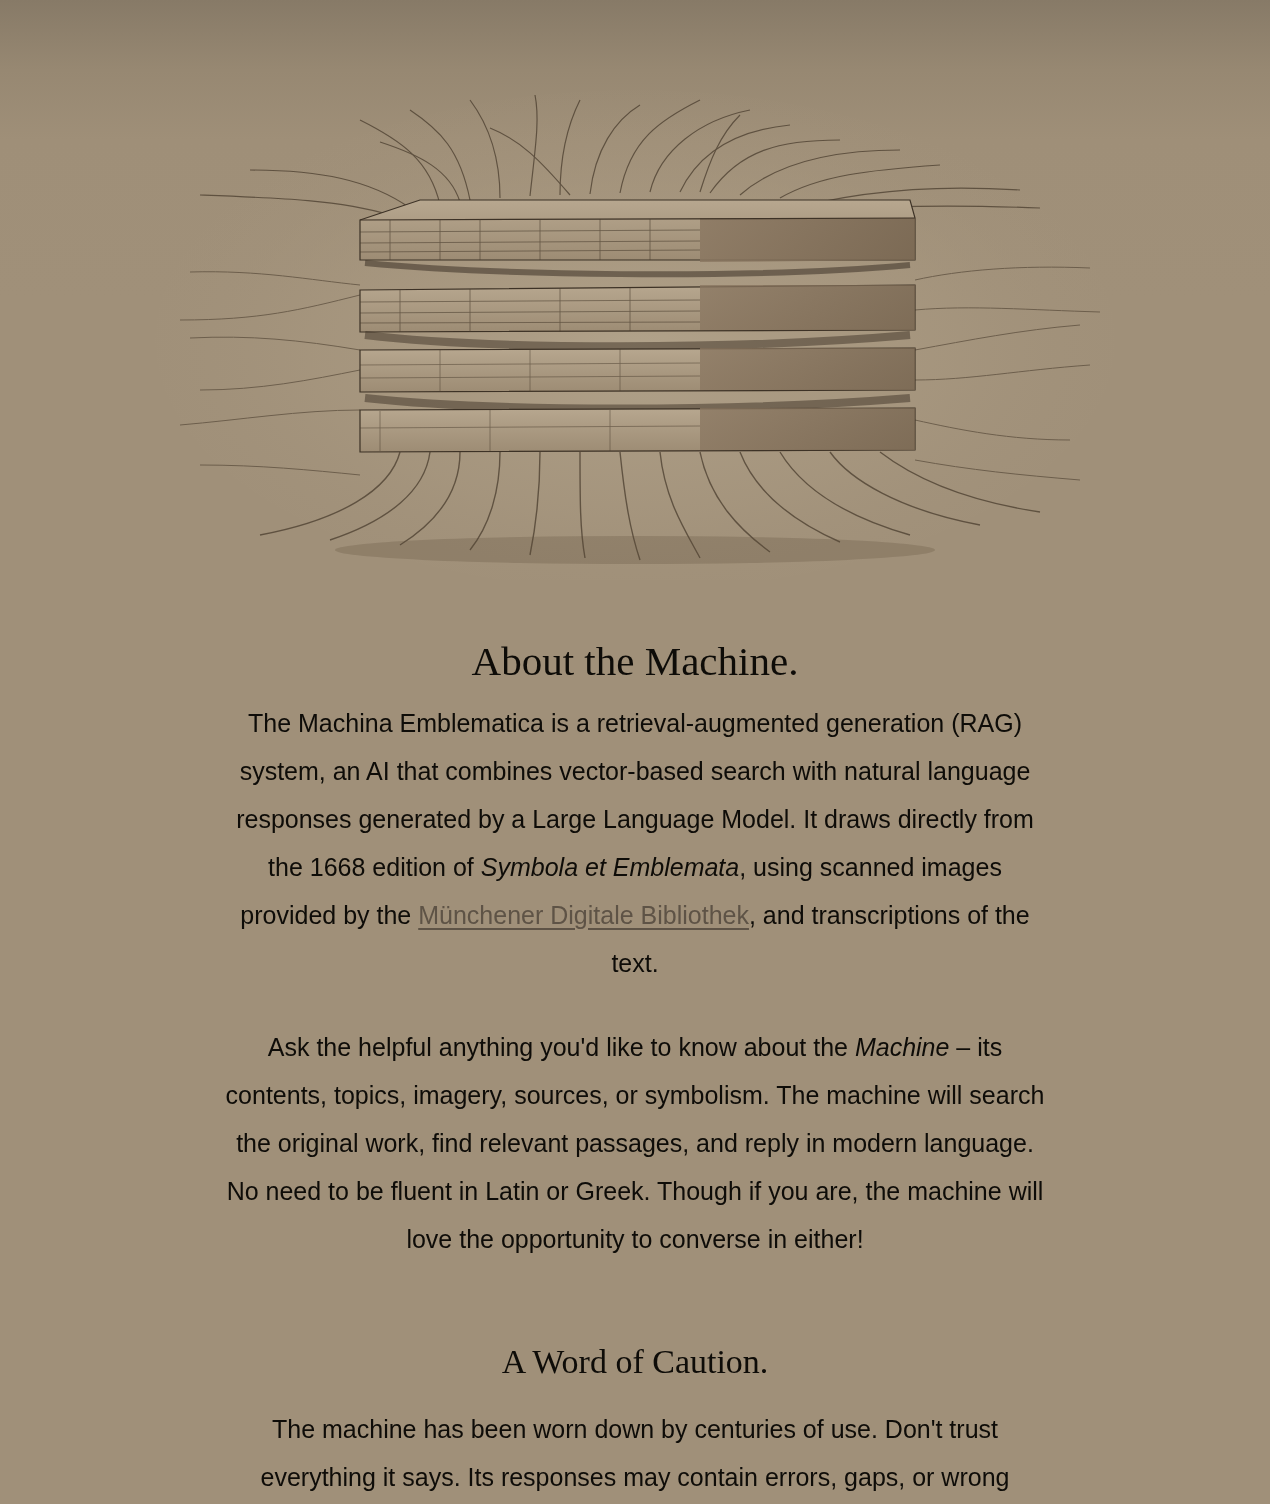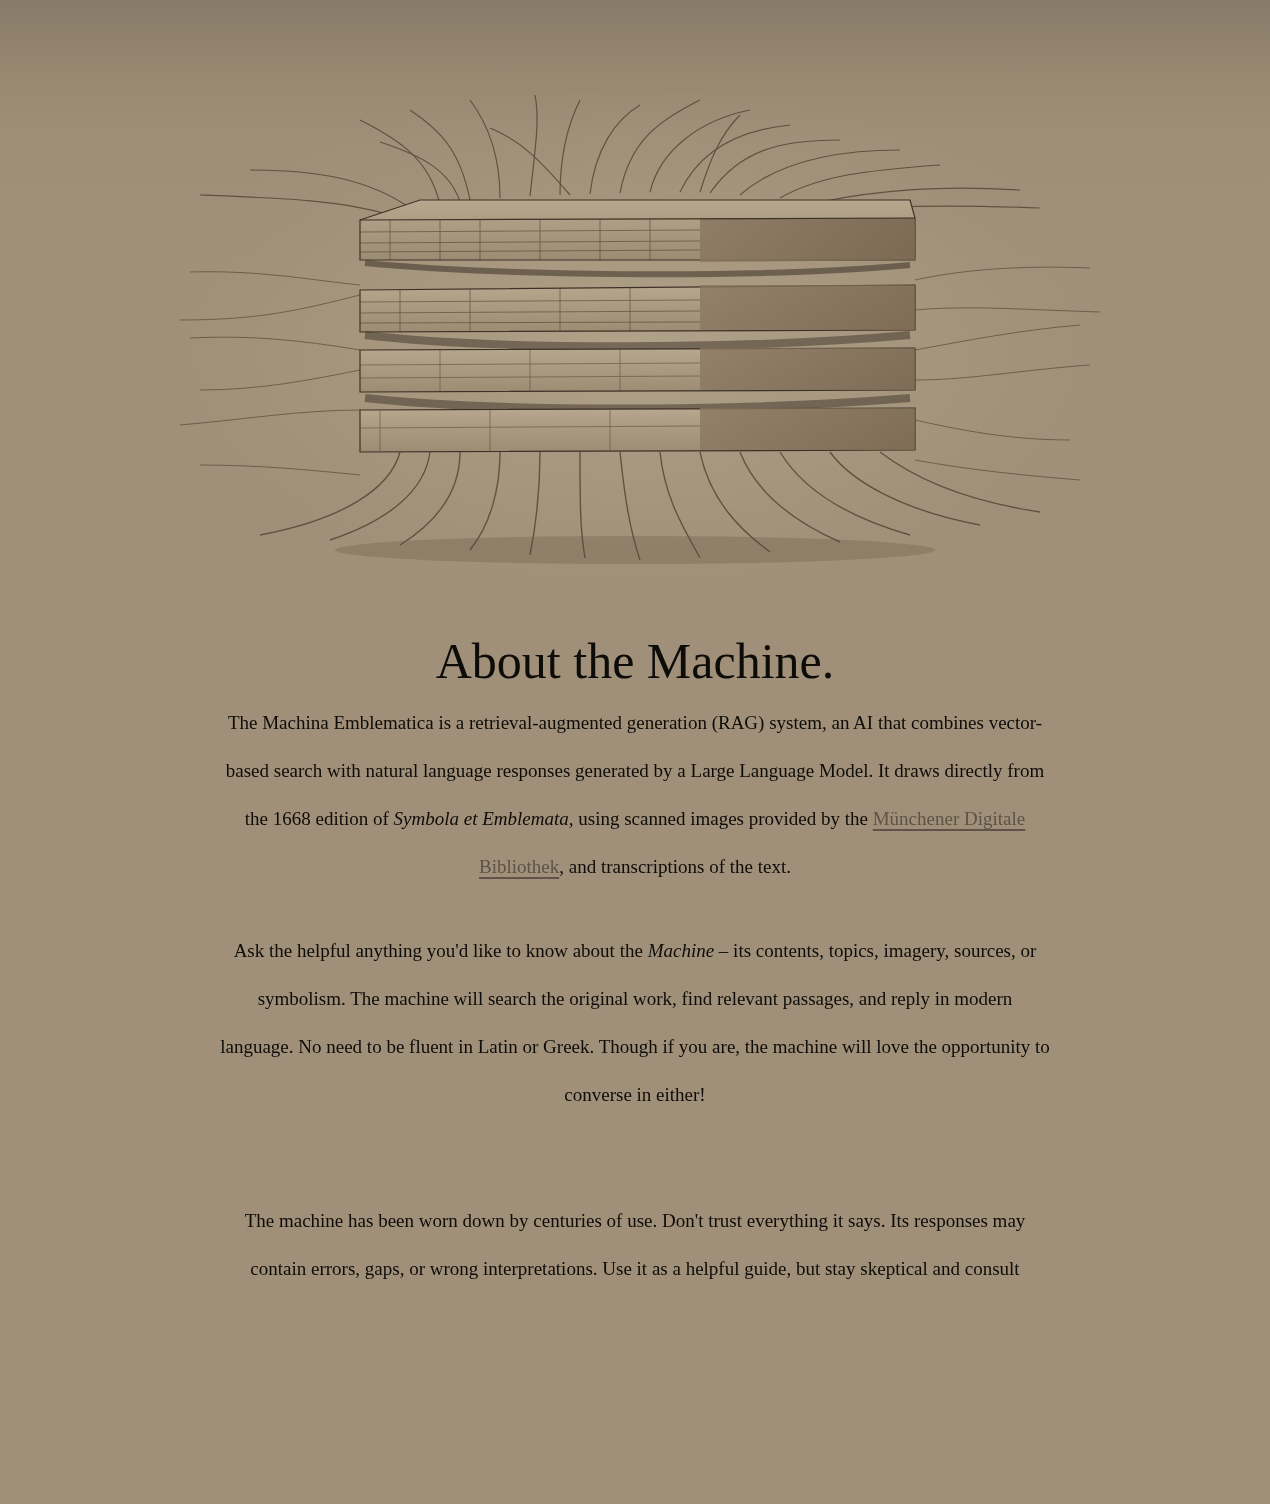--- a/index.html
+++ b/index.html
@@ -27,37 +27,37 @@
       height: 500px;
     }
     .content {
       width: 830px;
       margin: 0 auto;
       text-align: center;
     }
     h1 {
       font-family: "Liberation Serif", "DejaVu Serif", serif;
       font-weight: normal;
-      font-size: 50px;
+      font-size: 41px;
       line-height: 48px;
       margin: 37px 0 14px 0;
       letter-spacing: 0px;
       color: #0e0c08;
     }
     h2 {
       font-family: "Liberation Serif", "DejaVu Serif", serif;
       font-weight: normal;
       font-size: 34px;
       line-height: 42px;
       margin: 0 0 22px 0;
       color: #0e0c08;
     }
     p {
-      font-family: Liberation Serif, serif;
-      font-size: 19px;
+      font-family: Liberation Sans, sans-serif;
+      font-size: 25px;
       line-height: 48px;
       margin: 0;
       color: #0e0c08;
     }
     p.block { margin-bottom: 36px; }
     p.block2 { margin-bottom: 78px; }
     em { font-style: italic; }
     a.link {
       color: #5e5346;
       text-decoration: underline;
@@ -196,15 +196,16 @@
 </div>
 
 <main class="content">
   <section>
     <h1>About the Machine.</h1>
     <p class="block"><span>The Machina Emblematica is a retrieval-augmented generation (RAG) system, an AI that combines vector-based search with natural language responses generated by a Large Language Model. It draws directly from the 1668 edition of </span><em>Symbola et Emblemata</em><span>, using scanned images provided by the </span><a class="link" href="#">Münchener Digitale Bibliothek</a><span>, and transcriptions of the text.</span></p>
     <p class="block2"><span>Ask the helpful anything you'd like to know about the </span><em>Machine</em><span> – its contents, topics, imagery, sources, or symbolism. The machine will search the original work, find relevant passages, and reply in modern language. No need to be fluent in Latin or Greek. Though if you are, the machine will love the opportunity to converse in either!</span></p>
   </section>
 
   <section>
+    <h2>A Word of Caution.</h2>
     <p>The machine has been worn down by centuries of use. Don't trust everything it says. Its responses may contain errors, gaps, or wrong interpretations. Use it as a helpful guide, but stay skeptical and consult</p>
   </section>
 </main>
 
 </body></html>

